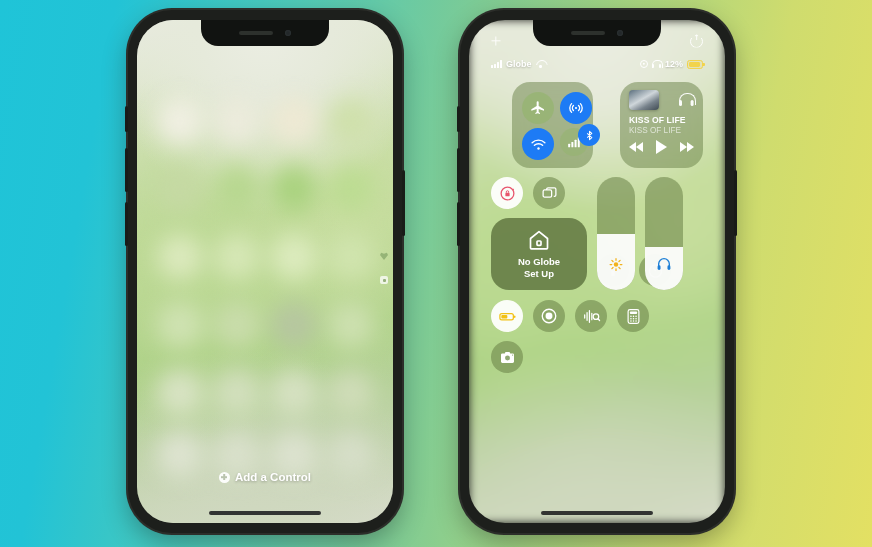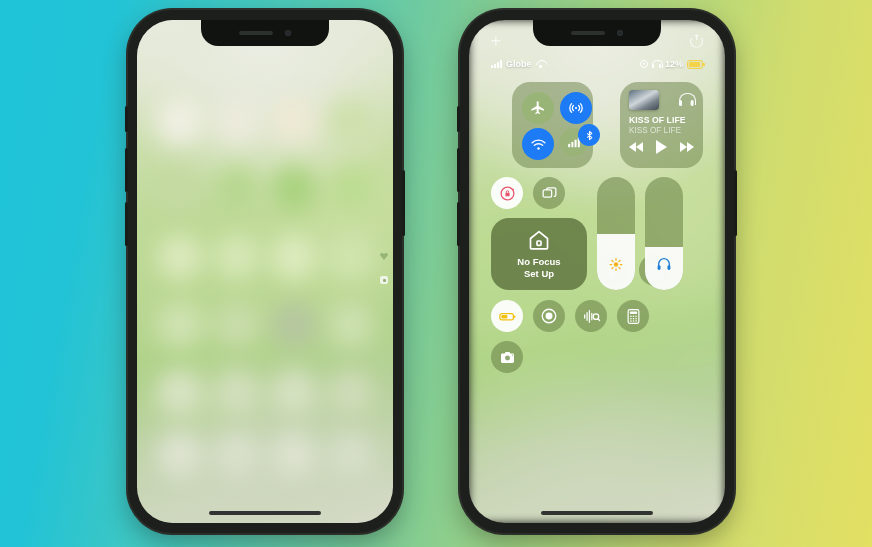--- a/index.html
+++ b/index.html
@@ -258,20 +258,24 @@
       </div>
     </div>
 
     <div class="pagedots">
       <div class="pd-heart"></div>
       <div class="pd-sq">
           <i></i>
         </div>
     </div>
 
+    <div class="addctl">
+      <span class="plusc"></span>
+      <span>Add a Control</span>
+    </div>
 
     <div class="notch">
       <span class="grille"></span>
       <span class="frontcam"></span>
     </div>
     <div class="homebar"></div>
   </div>
 </div>
 
 <div class="phone right">
@@ -381,21 +385,21 @@
                   <path d="M8 7V6a2 2 0 0 1 2-2h9a2 2 0 0 1 2 2v8a2 2 0 0 1-2 2h-1"></path>
                 </svg>
             </span>
           </div>
           <div class="homecard">
             <svg width="26" height="24" viewBox="0 0 24 24" fill="none" stroke="#fff" stroke-width="1.7" stroke-linejoin="round">
                 <path d="M3.5 10.5 12 3.6l8.5 6.9V20a.9.9 0 0 1-.9.9H4.4a.9.9 0 0 1-.9-.9z"></path>
                 <rect x="10" y="13" width="4" height="4.4" rx=".8"></rect>
               </svg>
             <div class="home-txt">
-              <div>No Focus</div>
+              <div>No Globe</div>
               <div>Set Up</div>
             </div>
           </div>
         </div>
 
         <div class="sliders">
           <div class="slider">
             <div class="fill" style="height:50%"></div>
             <span class="sico">
               <svg width="15" height="15" viewBox="0 0 24 24" fill="none" stroke="#f2b21c" stroke-width="2" stroke-linecap="round">

